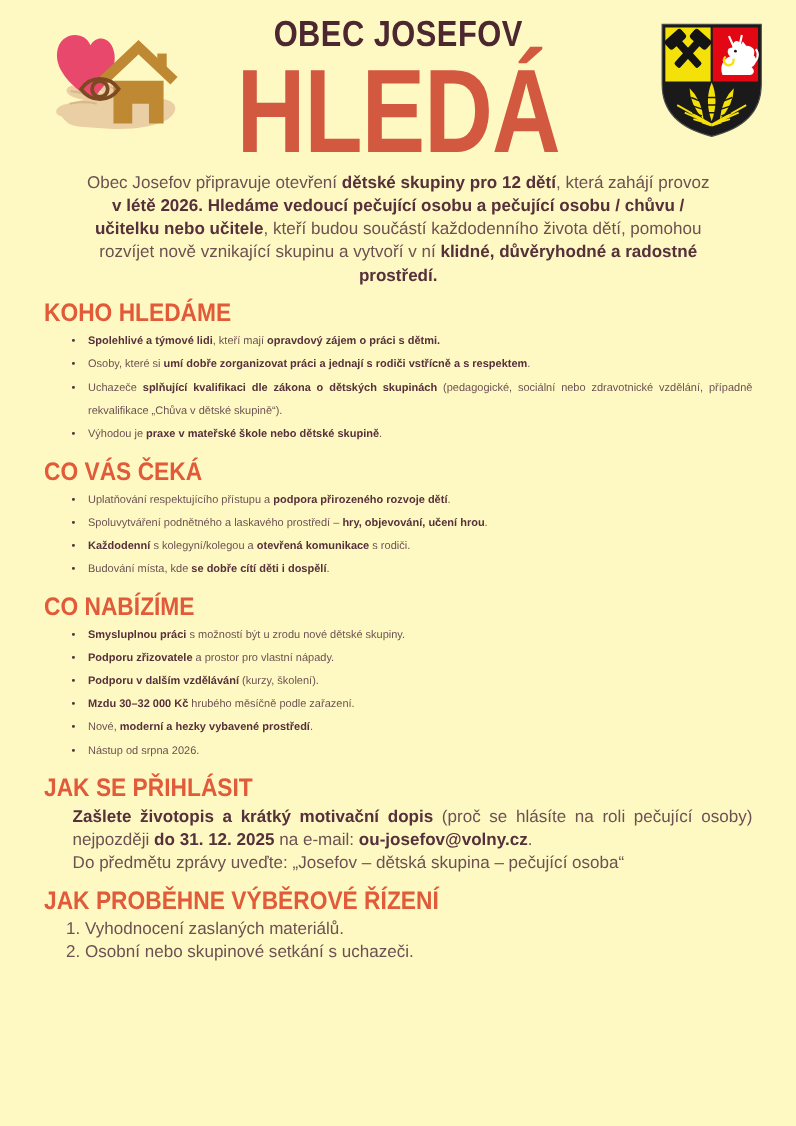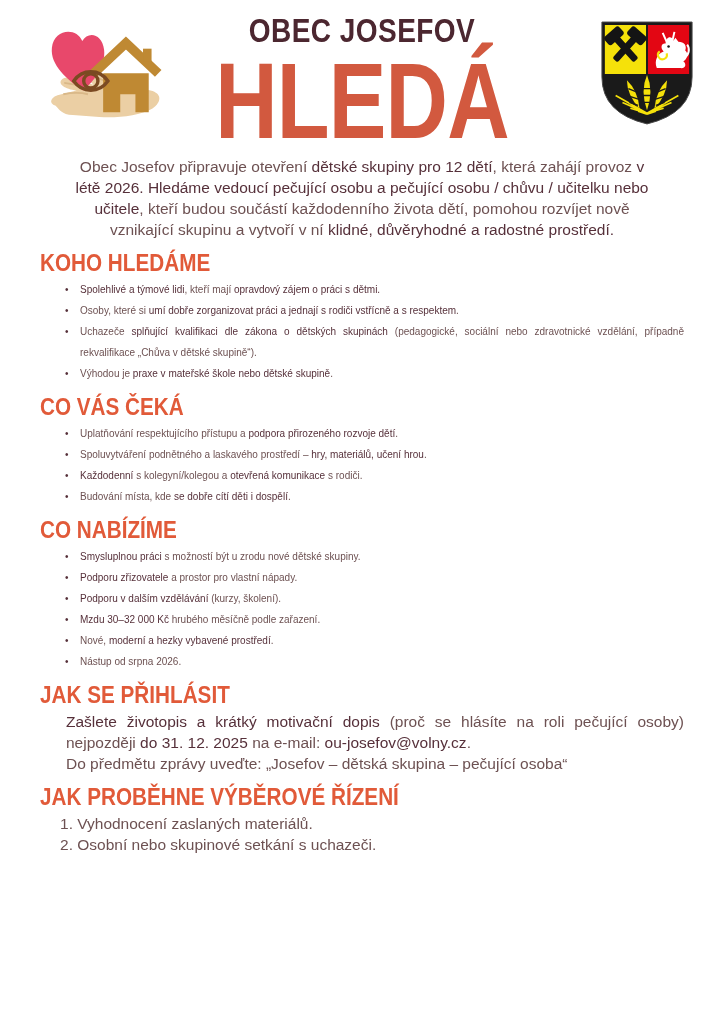--- a/index.html
+++ b/index.html
@@ -1,21 +1,21 @@
 <!DOCTYPE html>
 <html lang="cs"><head>
 <meta charset="utf-8">
 <style>
   html,body { margin:0; padding:0; background:#e8e4dc; }
   .poster {
     width:724px; height:1024px; margin:0 auto; position:relative; overflow:hidden;
-    background:#ffffff; color:#6D5152;
+    background:#fef9c3; color:#6D5152;
     font-family:"Liberation Sans", sans-serif;
   }
-  strong { color:#56303A; font-weight:400; }
+  strong { color:#56303A; font-weight:700; }
 
   
   .header { position:relative; padding-top:14px; text-align:center; }
   .logo  { position:absolute; left:44px;  top:24px; }
   .crest { position:absolute; right:28px; top:18px; }
   .org-title {
     font-size:33px; font-weight:800; color:#4C2730; line-height:1.05;
     transform:scaleX(0.85); white-space:nowrap; letter-spacing:0.5px;
   }
   .headline {
@@ -128,21 +128,21 @@
           <li><span>Osoby, které si </span><strong>umí dobře zorganizovat práci a jednají s rodiči vstřícně a s respektem</strong><span>.</span></li>
           <li><span>Uchazeče </span><strong>splňující kvalifikaci dle zákona o dětských skupinách</strong><span> (pedagogické, sociální nebo zdravotnické vzdělání, případně rekvalifikace „Chůva v dětské skupině“).</span></li>
           <li><span>Výhodou je </span><strong>praxe v mateřské škole nebo dětské skupině</strong><span>.</span></li>
         </ul>
     </section>
 
     <section>
       <h2 class="sh">CO VÁS ČEKÁ</h2>
       <ul class="bullets">
           <li><span>Uplatňování respektujícího přístupu a </span><strong>podpora přirozeného rozvoje dětí</strong><span>.</span></li>
-          <li><span>Spoluvytváření podnětného a laskavého prostředí – </span><strong>hry, materiálů, učení hrou</strong><span>.</span></li>
+          <li><span>Spoluvytváření podnětného a laskavého prostředí – </span><strong>hry, objevování, učení hrou</strong><span>.</span></li>
           <li><strong>Každodenní</strong><span> s kolegyní/kolegou a </span><strong>otevřená komunikace</strong><span> s rodiči.</span></li>
           <li><span>Budování místa, kde </span><strong>se dobře cítí děti i dospělí</strong><span>.</span></li>
         </ul>
     </section>
 
     <section>
       <h2 class="sh">CO NABÍZÍME</h2>
       <ul class="bullets">
           <li><strong>Smysluplnou práci</strong><span> s možností být u zrodu nové dětské skupiny.</span></li>
           <li><strong>Podporu zřizovatele</strong><span> a prostor pro vlastní nápady.</span></li>

